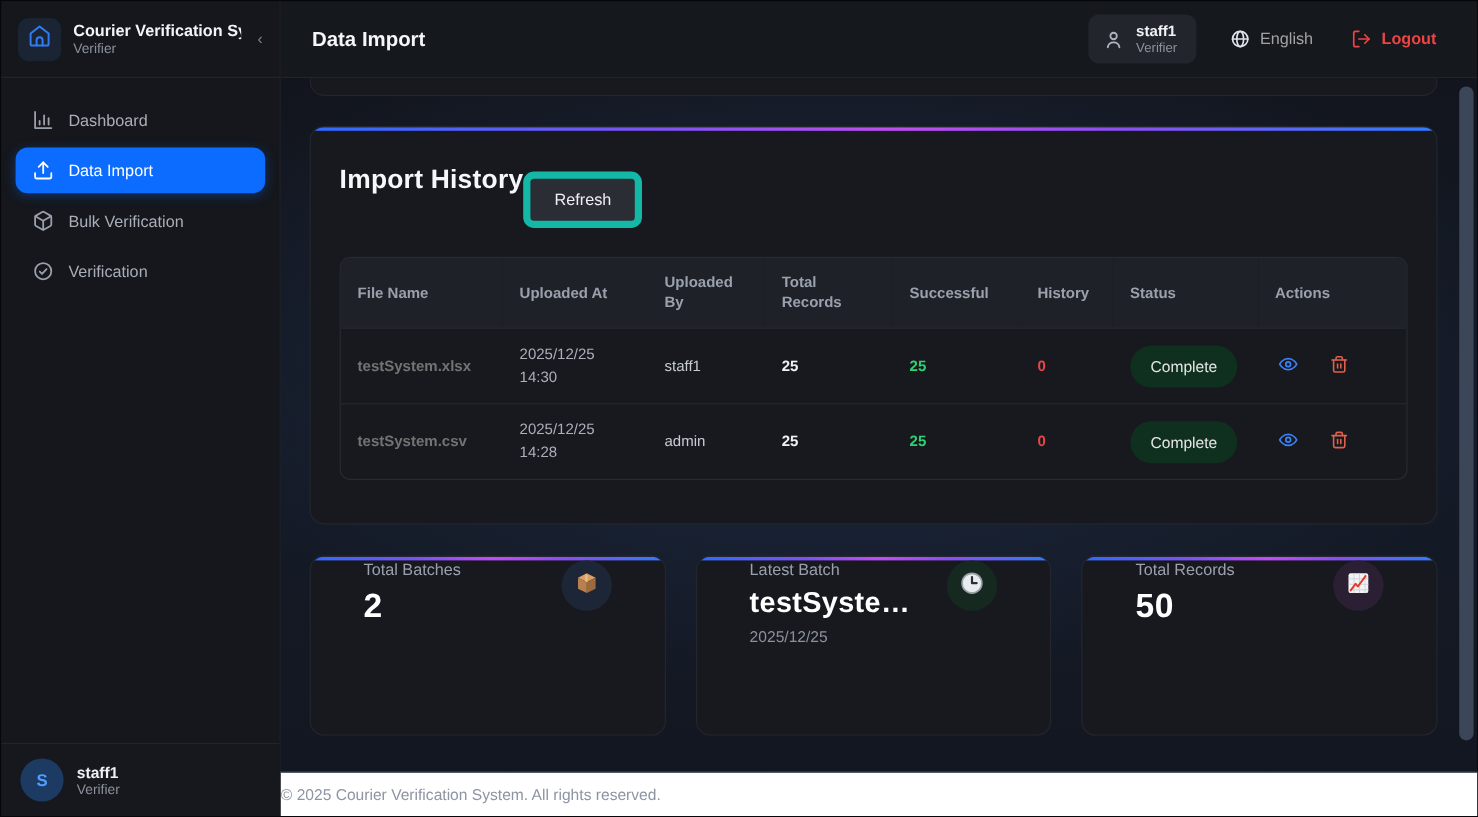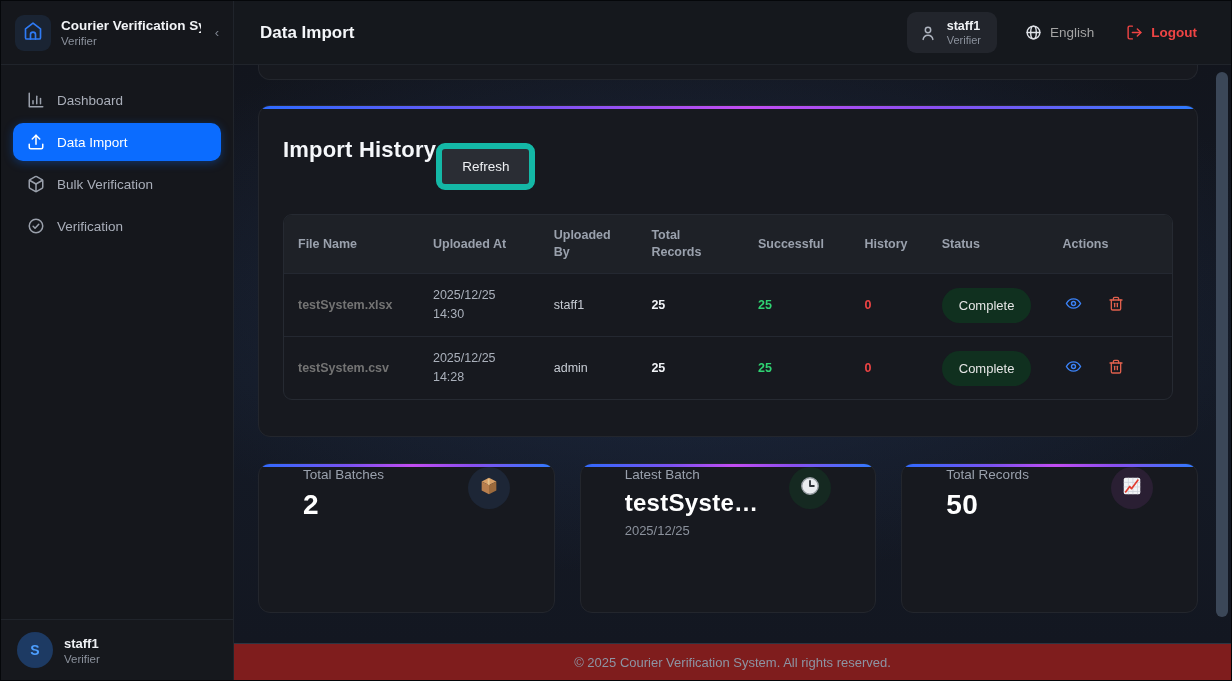--- a/index.html
+++ b/index.html
@@ -75,21 +75,21 @@
   .stat-inner { height:147px; display:flex; align-items:flex-start; justify-content:space-between; padding:0 44px; }
   .stat-label { color:#9aa1ad; font-size:13.5px; }
   .stat-value { color:#ffffff; font-size:28px; font-weight:bold; margin-top:7px; letter-spacing:.3px; }
   .stat-value.mid { font-size:24px; }
   .stat-sub { color:#8b919c; font-size:13px; margin-top:6px; }
   .stat-bubble { width:42px; height:42px; border-radius:50%; display:flex; align-items:center; justify-content:center; }
   .bub-navy { background:#1d2636; }
   .bub-green { background:#152921; }
   .bub-purple { background:#2a1f33; }
 
-  .footer { height:37px; background:#7f1d1d; border-top:1px solid #2d3543; display:flex; align-items:center; justify-content:center; }
+  .footer { height:37px; background:#ffffff; border-top:1px solid #2d3543; display:flex; align-items:center; }
   .footer-text { color:#8d94a3; font-size:13px; }
 
   .scroll-thumb { position:absolute; right:3px; top:7px; width:12px; height:545px; background:#3b4758; border-radius:7px; cursor:pointer; }
 </style>
 </head>
 <body>
 
 <div class="app">
 
   <aside class="sidebar">

